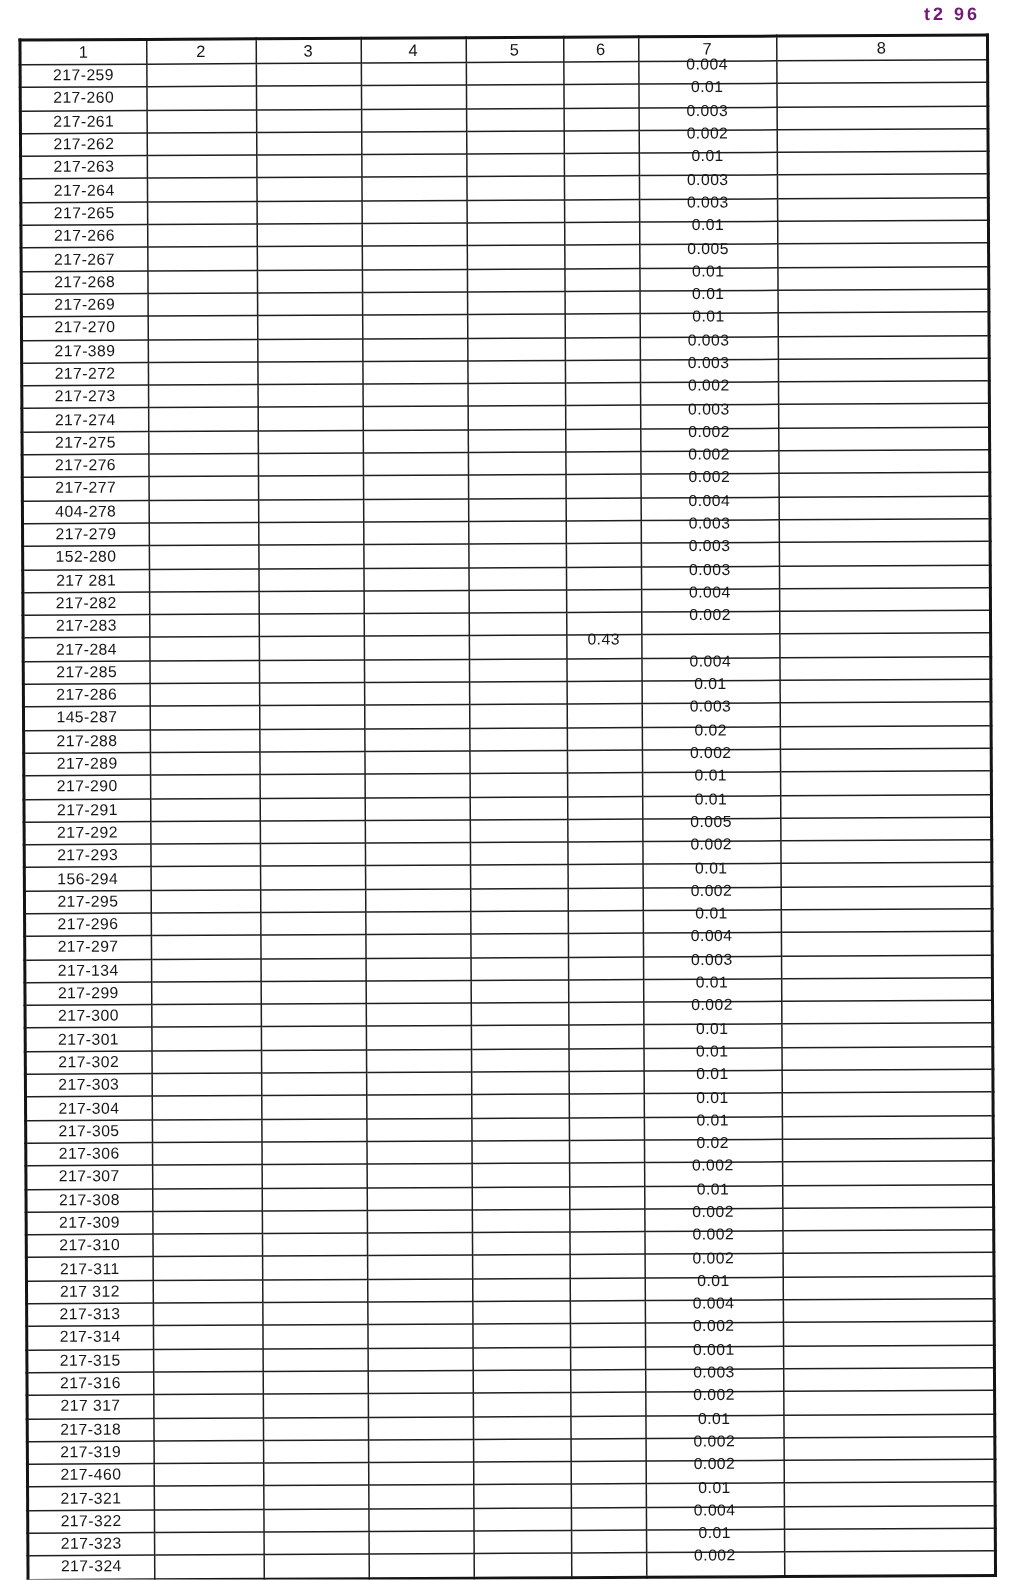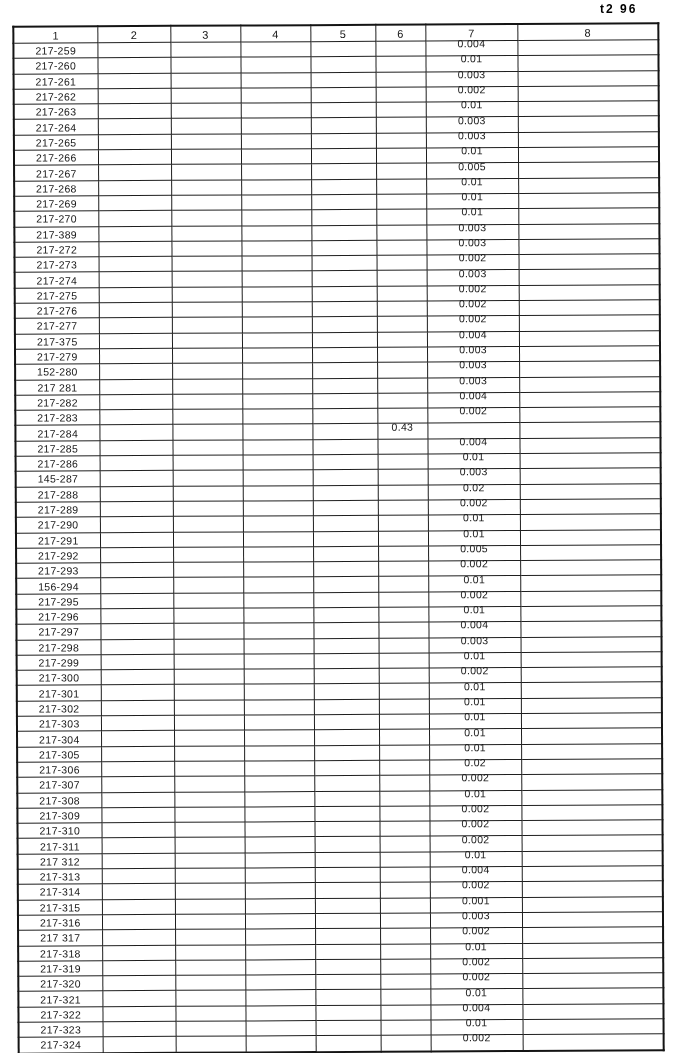--- a/index.html
+++ b/index.html
@@ -10,25 +10,25 @@
     font-family: "Liberation Sans", sans-serif;
     color: #161616;
   }
   .page {
     position: relative;
     width: 677px; height: 1053px;
     background: #fff;
   }
   .corner-label {
     position: absolute;
-    top: 2px; left: 600px;
+    top: 2px; left: 616px;
     font-size: 12px;
     font-weight: 700;
     letter-spacing: 2px;
-    color: #000000;
+    color: #701a75;
   }
   .sheet {
     position: absolute;
     left: 15px; top: 24px;
     transform: rotate(-0.3deg);
     transform-origin: 50% 50%;
   }
   table.scan {
     border-collapse: collapse;
     table-layout: fixed;
@@ -384,21 +384,21 @@
     <td class="c-val">
               <span class="lift"></span>
             </td>
     <td class="c-val">
               <span class="lift">0.002</span>
             </td>
     <td></td>
   </tr>
 
   <tr>
-    <td class="c-id">217-375</td>
+    <td class="c-id">404-278</td>
     <td></td>
     <td></td>
     <td></td>
     <td></td>
     <td class="c-val">
               <span class="lift"></span>
             </td>
     <td class="c-val">
               <span class="lift">0.004</span>
             </td>
@@ -684,21 +684,21 @@
     <td class="c-val">
               <span class="lift"></span>
             </td>
     <td class="c-val">
               <span class="lift">0.004</span>
             </td>
     <td></td>
   </tr>
 
   <tr>
-    <td class="c-id">217-298</td>
+    <td class="c-id">217-134</td>
     <td></td>
     <td></td>
     <td></td>
     <td></td>
     <td class="c-val">
               <span class="lift"></span>
             </td>
     <td class="c-val">
               <span class="lift">0.003</span>
             </td>
@@ -1014,21 +1014,21 @@
     <td class="c-val">
               <span class="lift"></span>
             </td>
     <td class="c-val">
               <span class="lift">0.002</span>
             </td>
     <td></td>
   </tr>
 
   <tr>
-    <td class="c-id">217-320</td>
+    <td class="c-id">217-460</td>
     <td></td>
     <td></td>
     <td></td>
     <td></td>
     <td class="c-val">
               <span class="lift"></span>
             </td>
     <td class="c-val">
               <span class="lift">0.002</span>
             </td>

